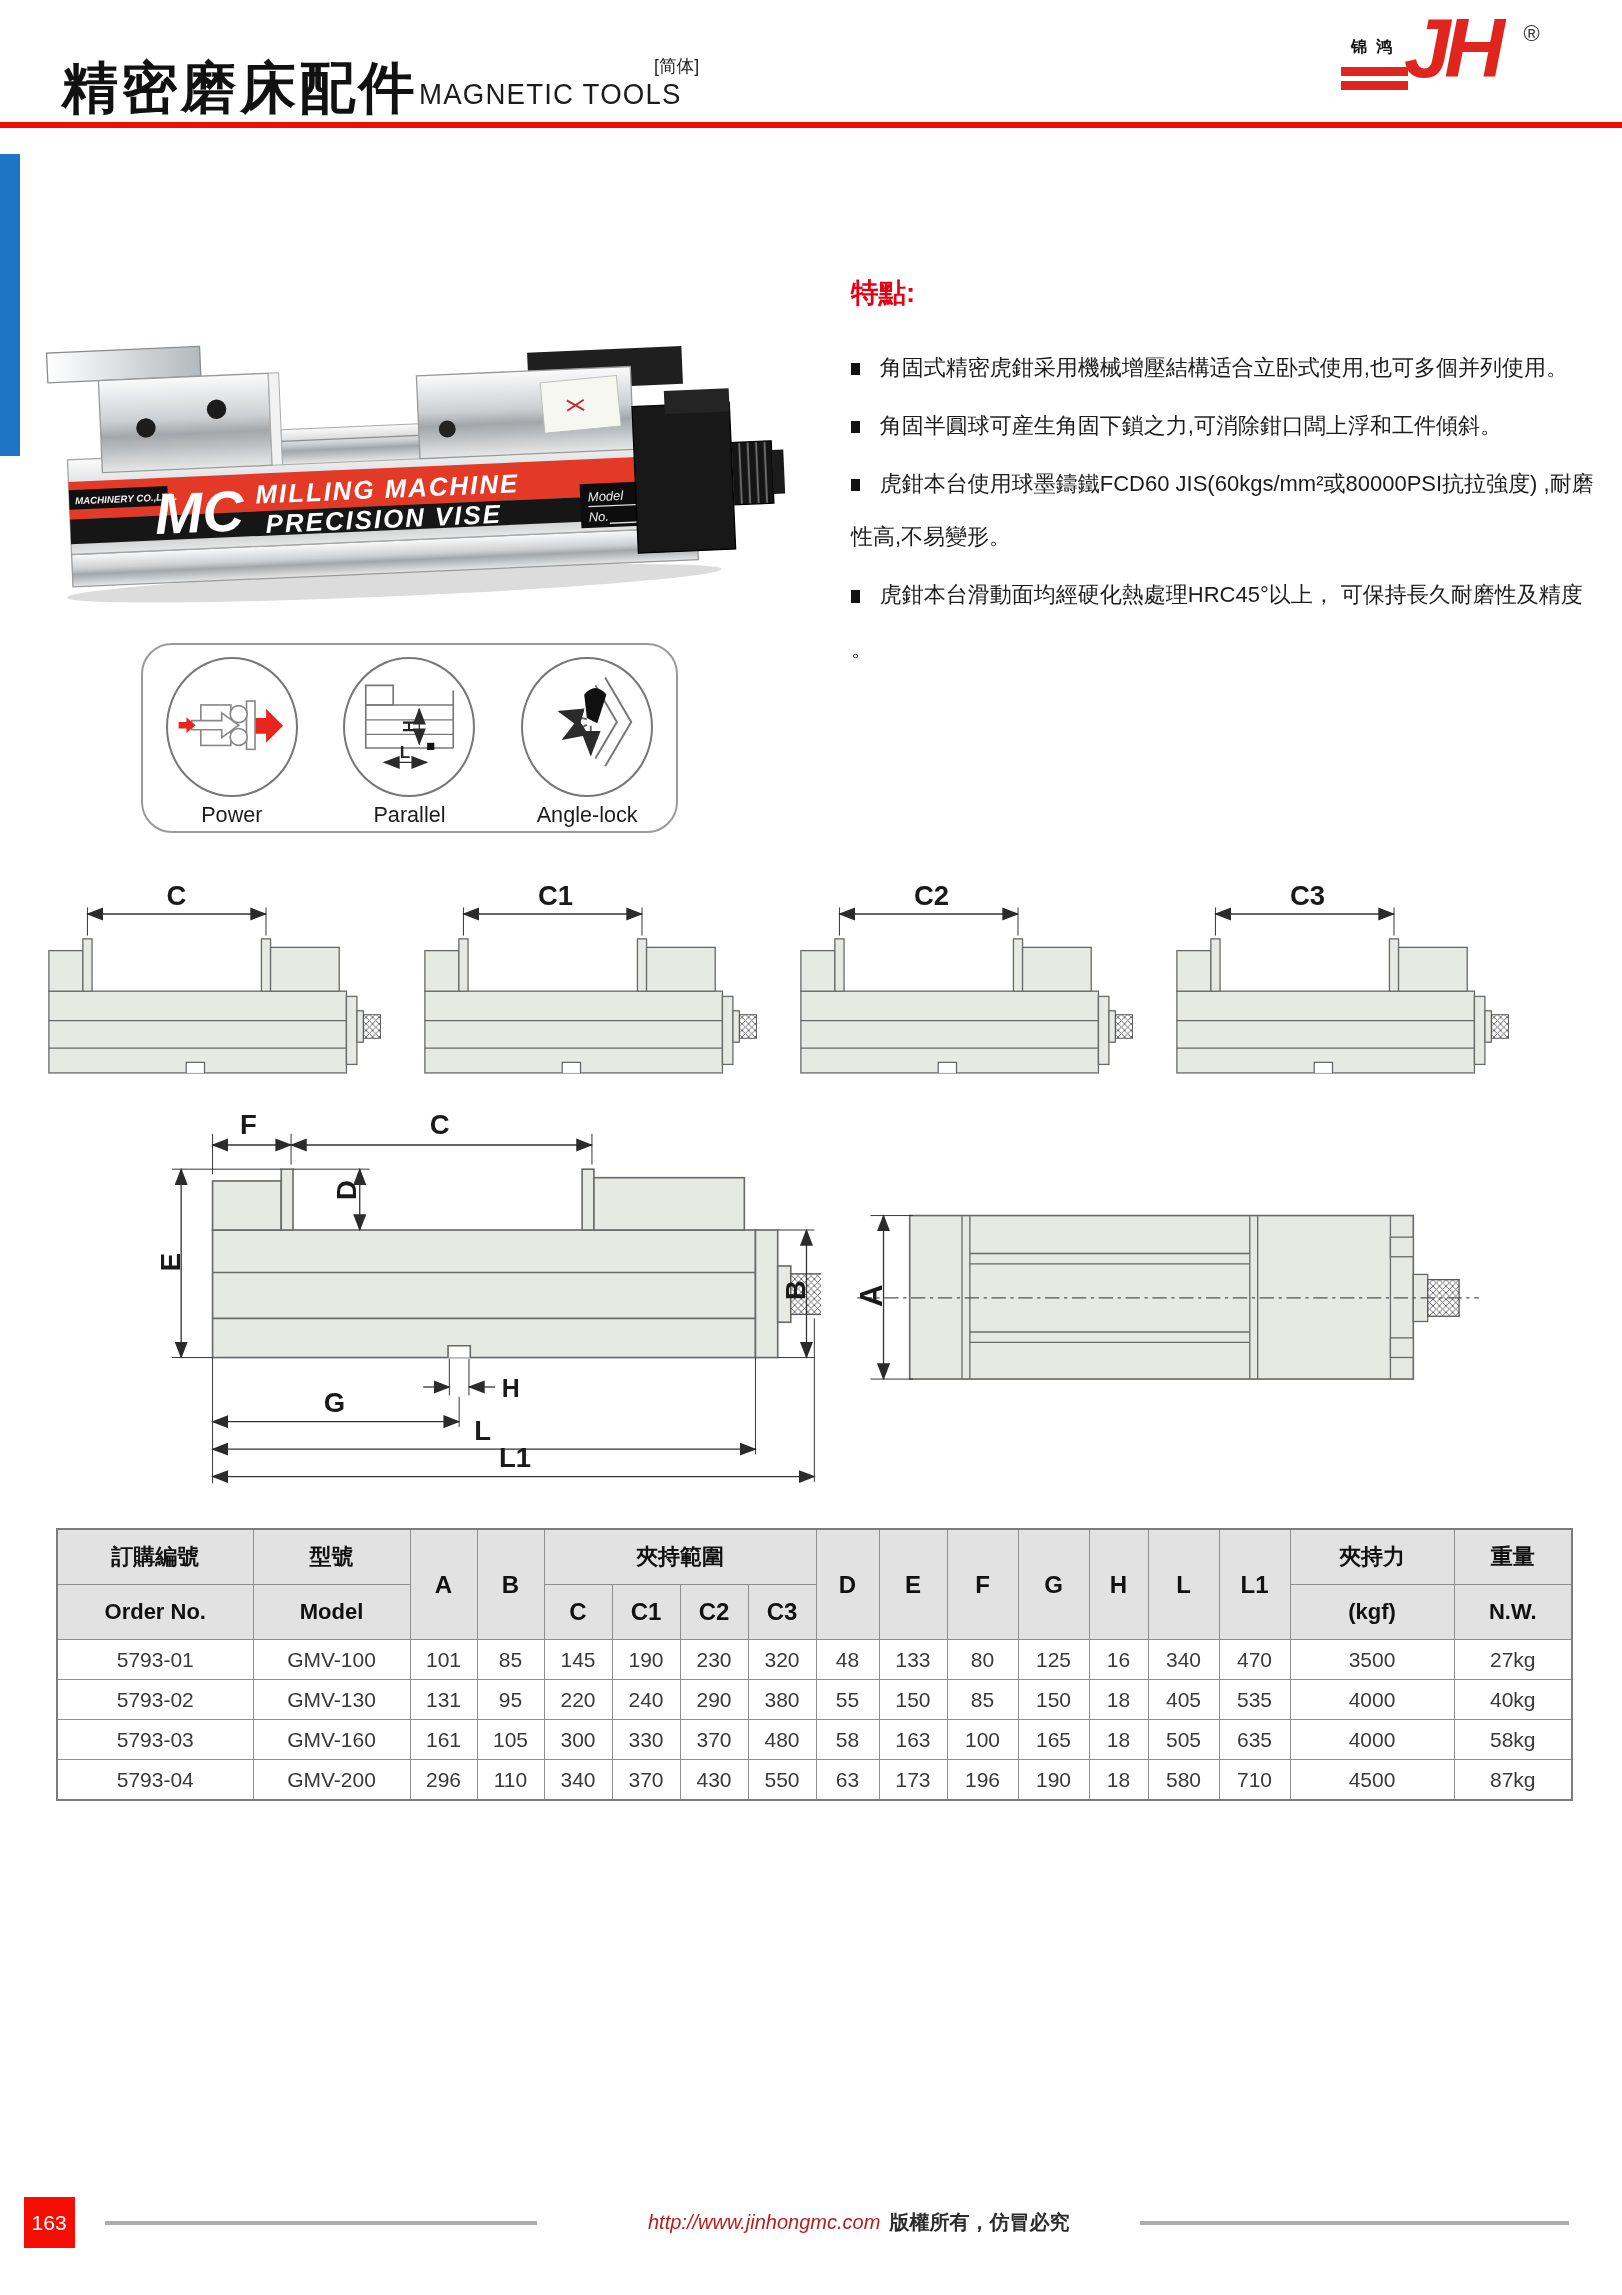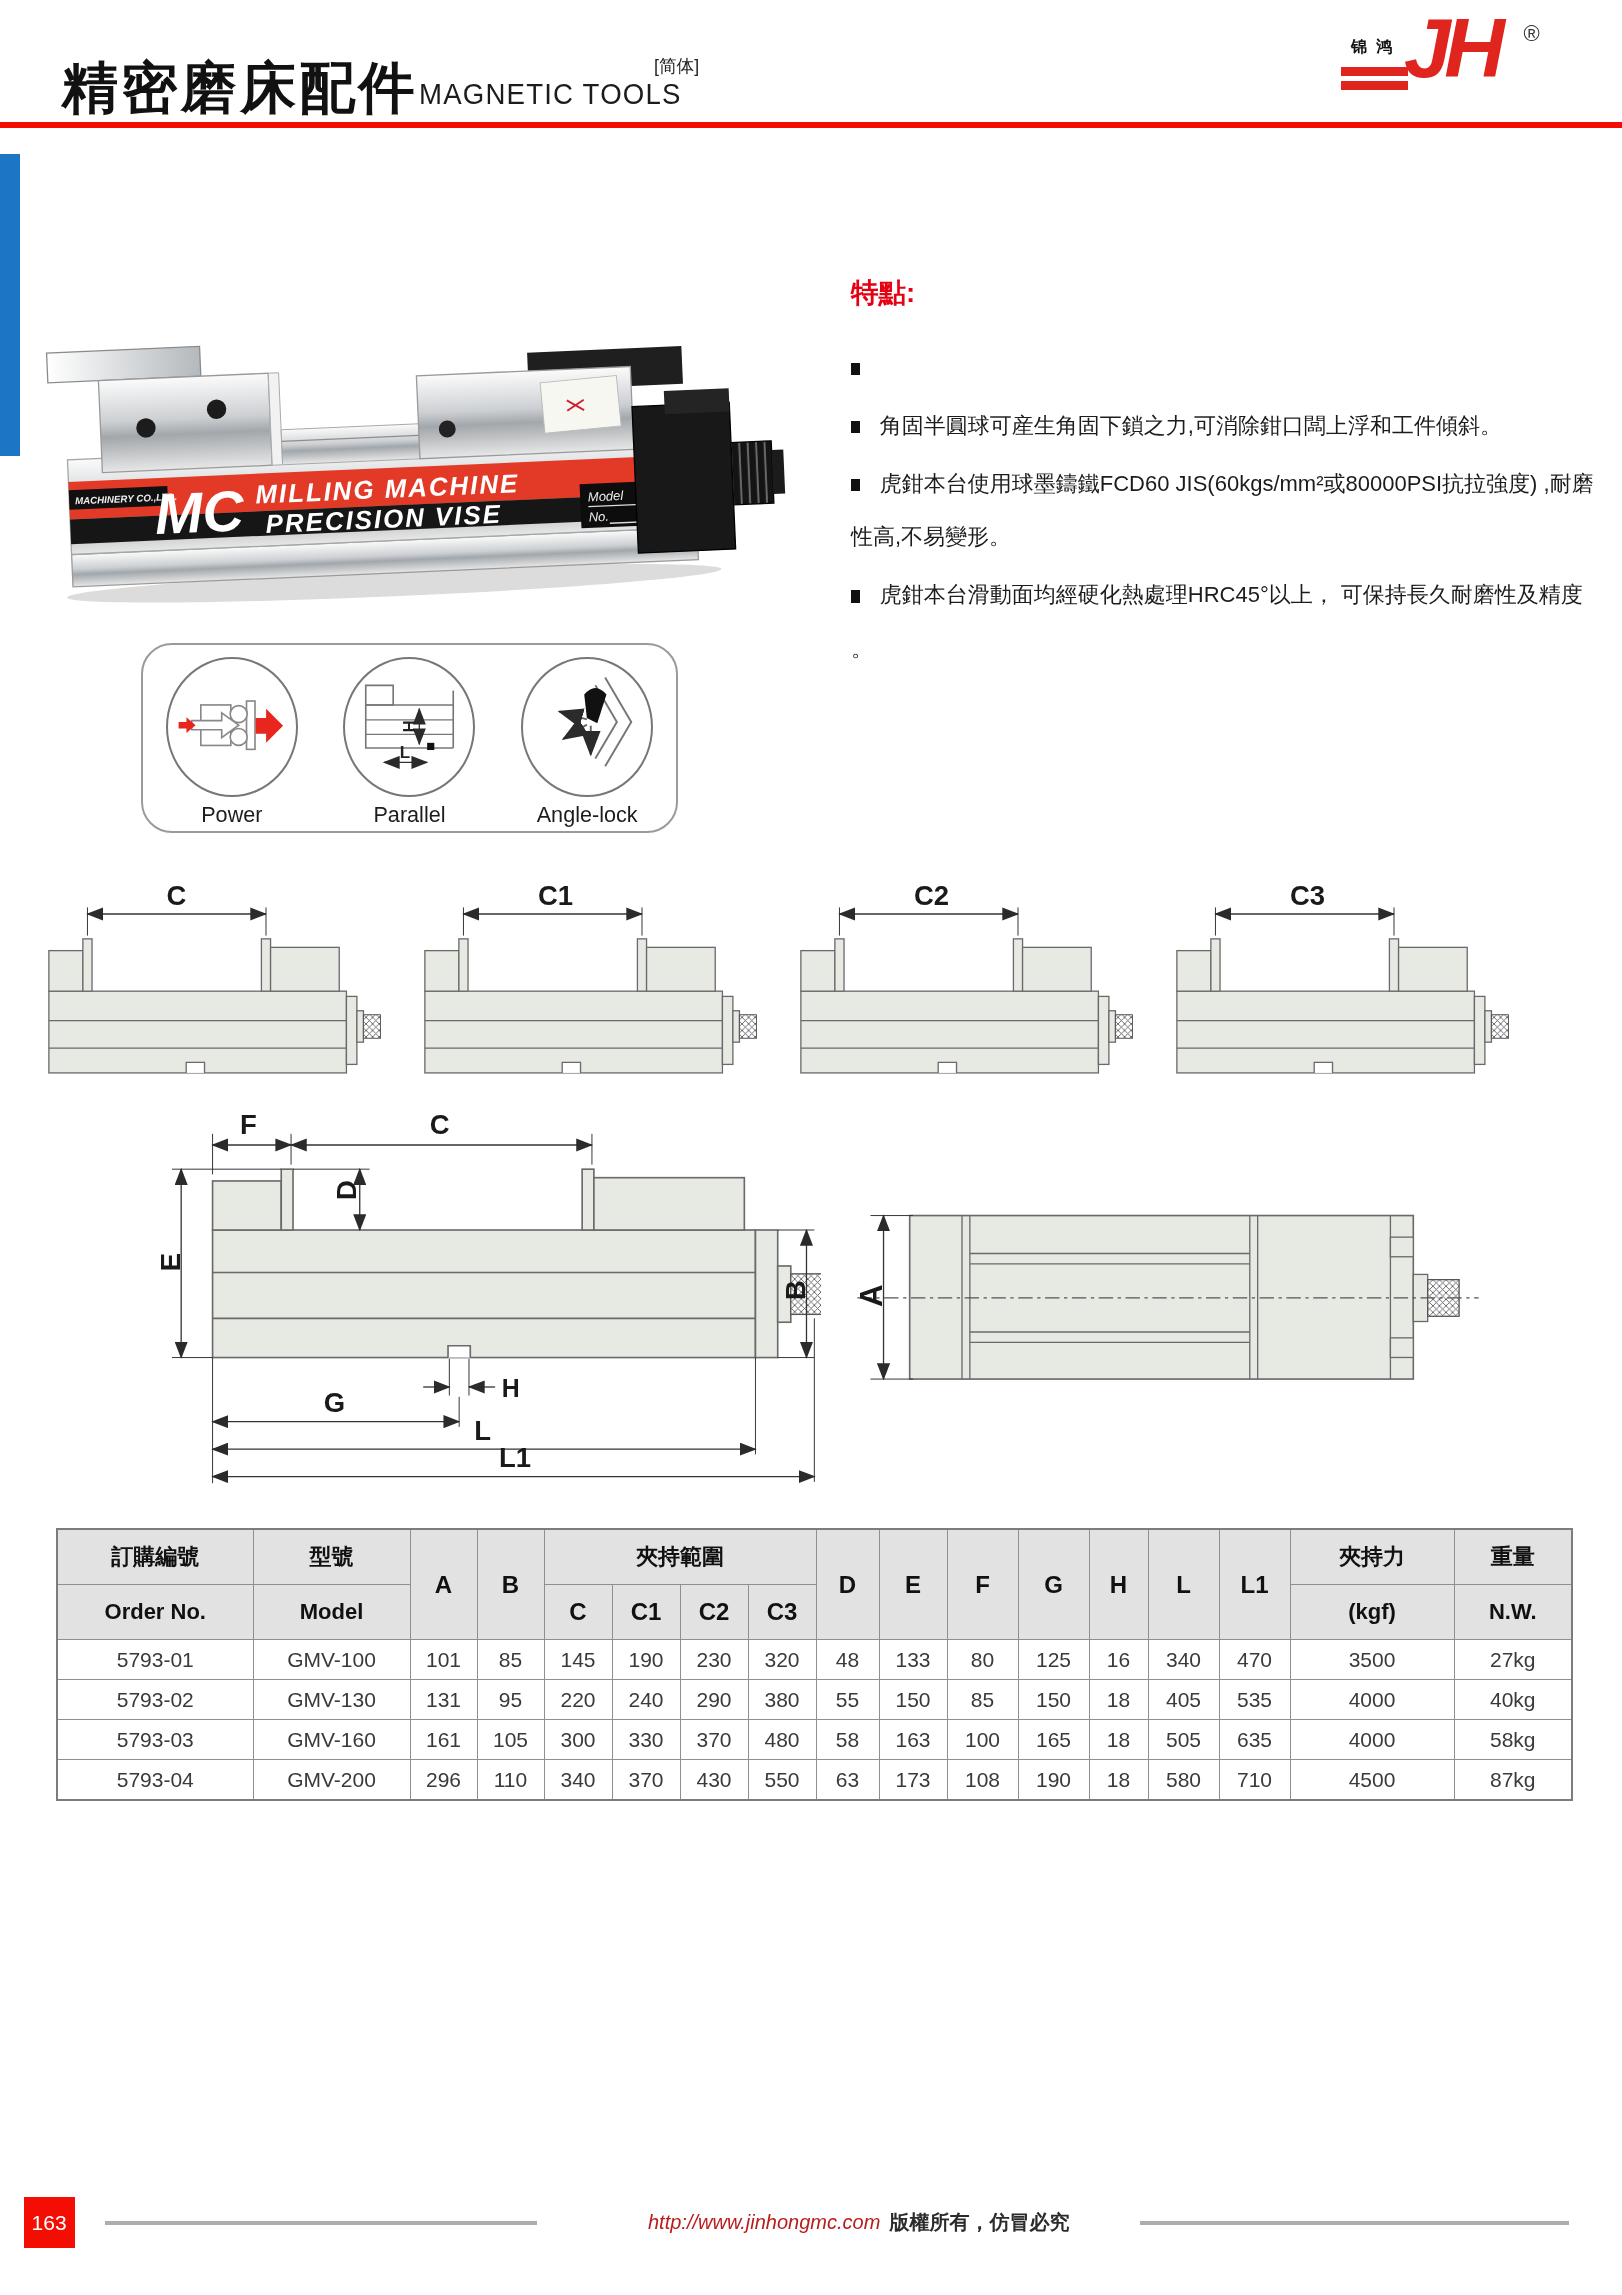--- a/index.html
+++ b/index.html
@@ -156,21 +156,21 @@
       <circle cx="652" cy="262" r="13" fill="#222"></circle>
       <rect x="938" y="240" width="150" height="226" fill="#181818" stroke="#000" stroke-width="2"></rect>
       <rect x="988" y="218" width="100" height="36" fill="#242424"></rect>
       <rect x="1088" y="302" width="62" height="96" fill="url(#pThread)" stroke="#050505" stroke-width="2"></rect>
       <rect x="1150" y="316" width="18" height="68" fill="#1b1b1b"></rect>
     </g>
   </svg>
 
   <div class="abs features">
     <h3>特點:</h3>
-    <div class="item"><span class="sq"></span></div>
+    <div class="item"><span class="sq"></span><span>角固式精密虎鉗采用機械增壓結構适合立卧式使用,也可多個并列使用。</span></div>
     <div class="item"><span class="sq"></span><span>角固半圓球可産生角固下鎖之力,可消除鉗口闆上浮和工件傾斜。</span></div>
     <div class="item"><span class="sq"></span><span>虎鉗本台使用球墨鑄鐵FCD60 JIS(60kgs/mm²或80000PSI抗拉強度) ,耐磨性高,不易變形。</span></div>
     <div class="item"><span class="sq"></span><span>虎鉗本台滑動面均經硬化熱處理HRC45°以上， 可保持長久耐磨性及精度 。</span></div>
   </div>
 
   <div class="abs panel">
     <div class="cap">
       <div class="oval">
         <svg width="111" height="111" viewBox="0 0 170 170">
           <rect x="38" y="52" width="46" height="62" fill="#fff" stroke="#888" stroke-width="2.5"></rect>
@@ -485,21 +485,21 @@
         <td>5793-04</td>
           <td>GMV-200</td>
         <td>296</td>
           <td>110</td>
         <td>340</td>
           <td>370</td>
         <td>430</td>
           <td>550</td>
         <td>63</td>
           <td>173</td>
-        <td>108</td>
+        <td>196</td>
           <td>190</td>
         <td>18</td>
           <td>580</td>
         <td>710</td>
           <td>4500</td>
         <td>87kg</td>
       </tr>
     </tbody>
   </table>
 

